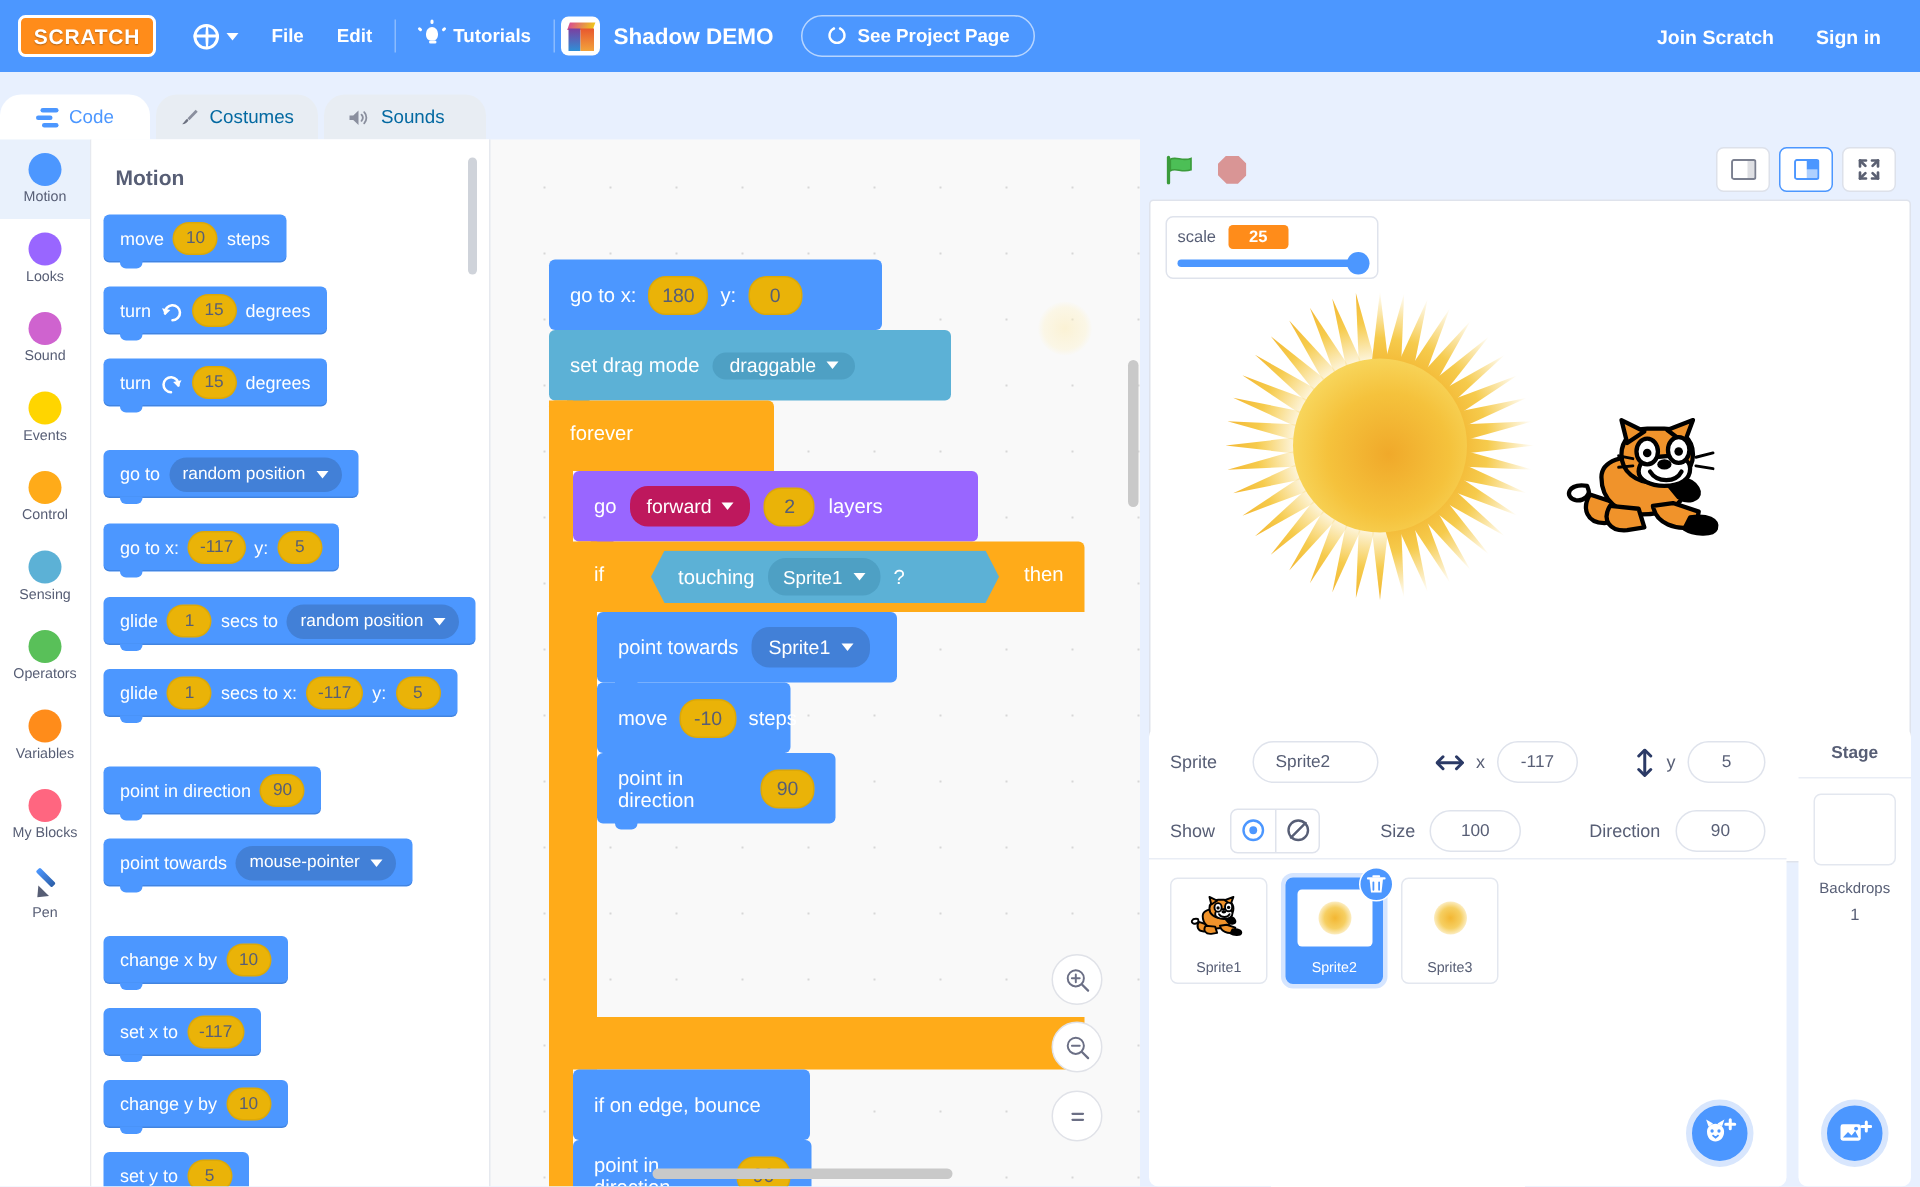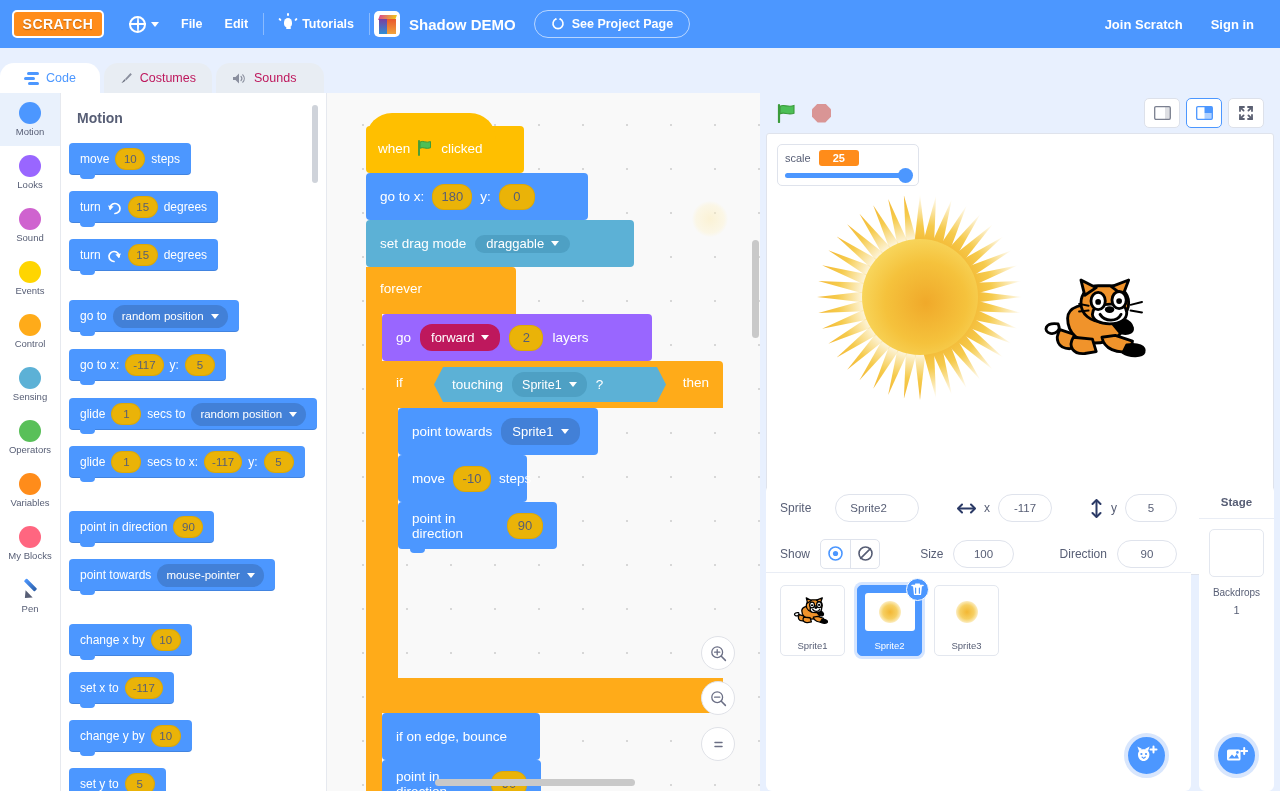--- a/index.html
+++ b/index.html
@@ -58,21 +58,21 @@
     border:1px solid rgba(255,255,255,.6); border-radius:16px; padding:6px 16px; cursor:pointer;
   }
   .mb-right { margin-left:auto; display:flex; align-items:center; }
   .mb-right .mb-item { font-size:13px; padding:0 14px; }
 
   
   .tabrow { position:absolute; left:0; top:48px; width:1280px; height:45px; }
   .tab {
     position:absolute; top:15px; height:30px; border-radius:14px 14px 0 0;
     display:flex; align-items:center; gap:7px; padding:0 16px; font-size:12.5px;
-    color:#be185d; cursor:pointer;
+    color:#0369a1; cursor:pointer;
   }
   .tab.sel { background:#fff; color:#4c97ff; font-weight:normal; }
   .tab.unsel { background:#e8edf3; }
   #tab0 { left:0px; width:100px; justify-content:center; }
   #tab1 { left:104px; width:108px; }
   #tab2 { left:216px; width:108px; }
   .ic-code { width:15px;height:13px;position:relative; }
   .ic-code b { position:absolute; height:3px; border-radius:1.5px; background:#4c97ff; display:block; }
   .ic-brush { width:14px;height:14px;position:relative; }
   .ic-spk { width:15px;height:13px;position:relative; }
@@ -451,35 +451,20 @@
         <span class="oval">5</span>
       </div>
     </div>
 
   </div>
 
   <div class="canvas">
 
     <div class="ghost-sun"></div>
 
-    <div style="position:absolute; left:39px; top:33px; width:158px; height:47px;
-                background:#ffbf00; border-radius:4px 4px 4px 4px;">
-      <div style="position:absolute; left:0; top:-13px; width:130px; height:26px;
-                  background:#ffbf00; border-radius:60px 60px 0 0;"></div>
-      <div style="position:absolute; left:12px; bottom:-4px; width:15px;height:5px;background:#ffbf00;border-radius:0 0 4px 4px;"></div>
-      <div style="position:absolute; left:12px; top:14px; display:flex; align-items:center; gap:7px;
-                  color:#fff; font-size:13.5px;">
-        <span>when</span>
-        <svg width="17" height="16" viewBox="0 0 17 16">
-          <path d="M2 1 v14" stroke="#3b9b3b" stroke-width="1.8" stroke-linecap="round"></path>
-          <path d="M3 2 C6 0.2 9 3.4 13.5 1.6 v6.2 C9 9.6 6 6.4 3 8.2 Z" fill="#4cbf56" stroke="#3b9b3b" stroke-width="1"></path>
-        </svg>
-        <span>clicked</span>
-      </div>
-    </div>
 
     <div style="position:absolute; left:39px; top:80px; width:222px; height:47px;
                 background:#4c97ff; border-radius:4px; display:flex; align-items:center; gap:8px;
                 padding:0 14px; color:#fff; font-size:13.5px;">
       <div style="position:absolute; left:12px; bottom:-4px; width:15px;height:5px;background:#4c97ff;border-radius:0 0 4px 4px;"></div>
       <span>go to x:</span>
       <span class="oval" style="height:26px;min-width:40px;font-size:13px;">180</span>
       <span>y:</span>
       <span class="oval" style="height:26px;min-width:36px;font-size:13px;">0</span>
     </div>

